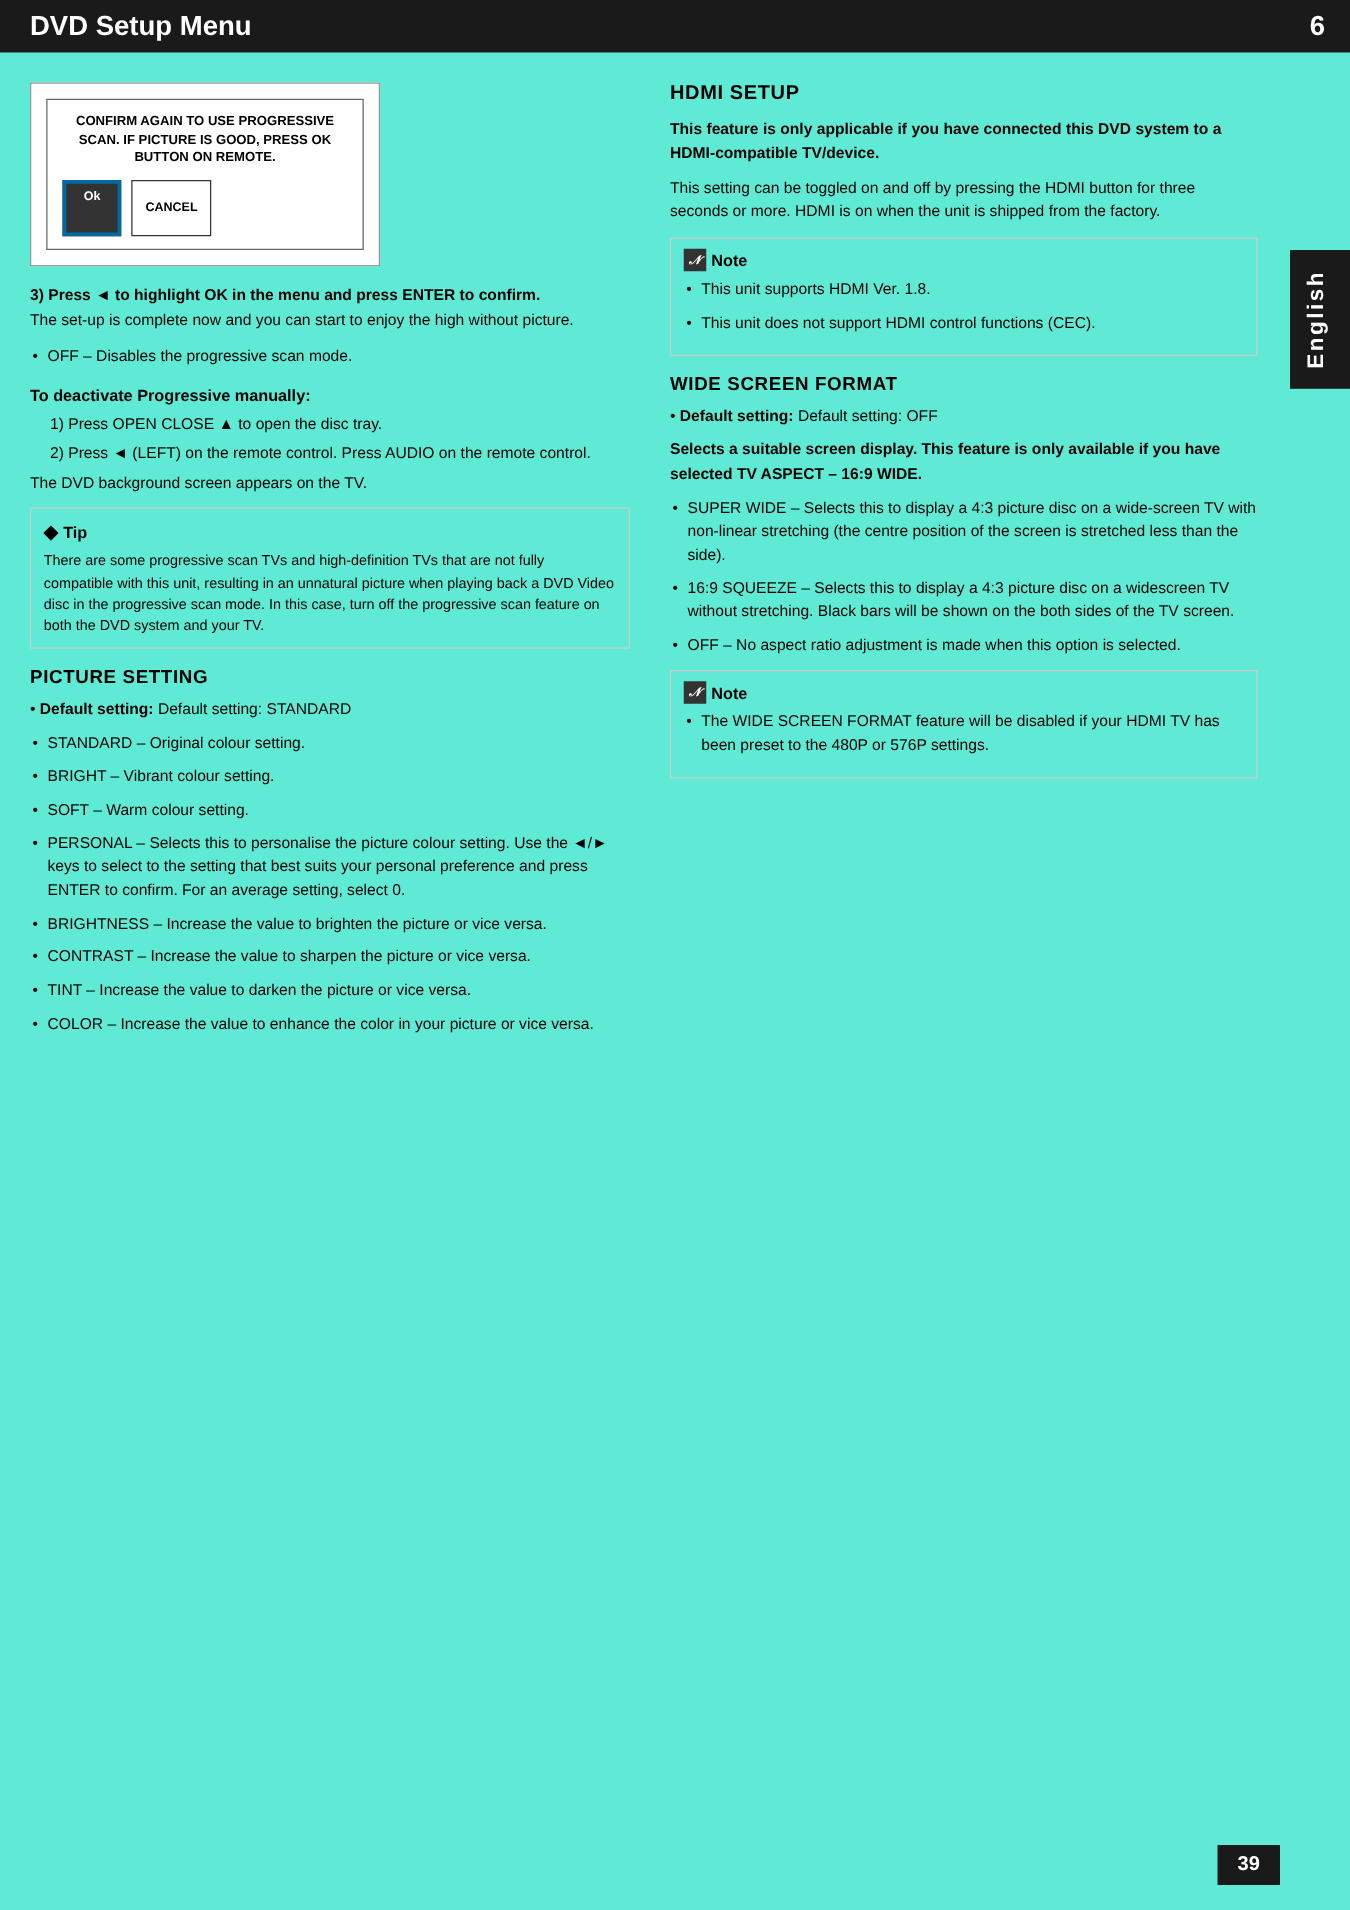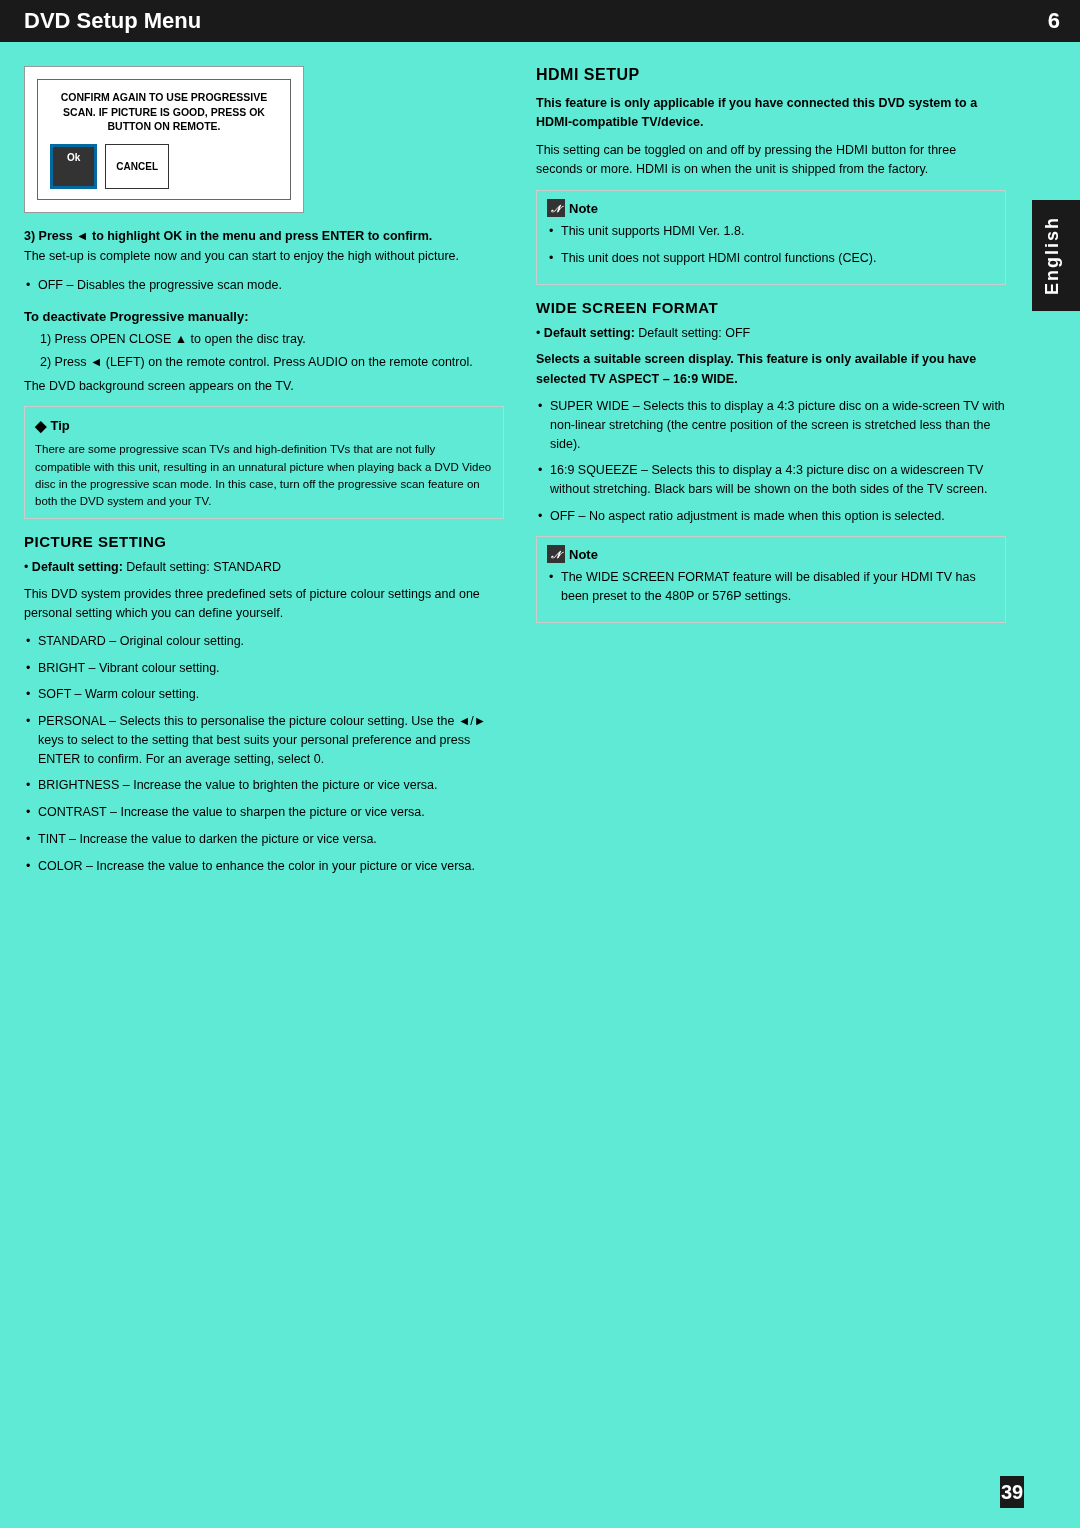--- a/index.html
+++ b/index.html
@@ -59,26 +59,26 @@
       letter-spacing: 2px;
     }
 
     
     .page-number-box {
       position: absolute;
       bottom: 20px;
       right: 56px;
       background: #1a1a1a;
       color: #fff;
-      width: 24px;
+      width: 50px;
       height: 32px;
       display: flex;
       align-items: center;
       justify-content: center;
-      font-size: 20px;
+      font-size: 16px;
       font-weight: bold;
     }
 
     
     .content-area {
       display: flex;
       padding: 0 24px 60px 24px;
       gap: 32px;
     }
 
@@ -299,21 +299,20 @@
         </div>
         <div>There are some progressive scan TVs and high-definition TVs that are not fully compatible with this unit, resulting in an unnatural picture when playing back a DVD Video disc in the progressive scan mode. In this case, turn off the progressive scan feature on both the DVD system and your TV.</div>
       </div>
 
       <div class="section-heading">Picture Setting</div>
 
       <div class="default-setting">
         • <strong>Default setting: </strong><span>Default setting: STANDARD</span>
       </div>
 
-      <p class="body-text">This DVD system provides three predefined sets of picture colour settings and one personal setting which you can define yourself.</p>
 
       <div class="bullet-item">STANDARD – Original colour setting.</div>
       <div class="bullet-item">BRIGHT – Vibrant colour setting.</div>
       <div class="bullet-item">SOFT – Warm colour setting.</div>
       <div class="bullet-item">PERSONAL – Selects this to personalise the picture colour setting. Use the ◄/► keys to select to the setting that best suits your personal preference and press ENTER to confirm. For an average setting, select 0.</div>
       <div class="bullet-item">BRIGHTNESS – Increase the value to brighten the picture or vice versa.</div>
       <div class="bullet-item">CONTRAST – Increase the value to sharpen the picture or vice versa.</div>
       <div class="bullet-item">TINT – Increase the value to darken the picture or vice versa.</div>
       <div class="bullet-item">COLOR – Increase the value to enhance the color in your picture or vice versa.</div>
 

